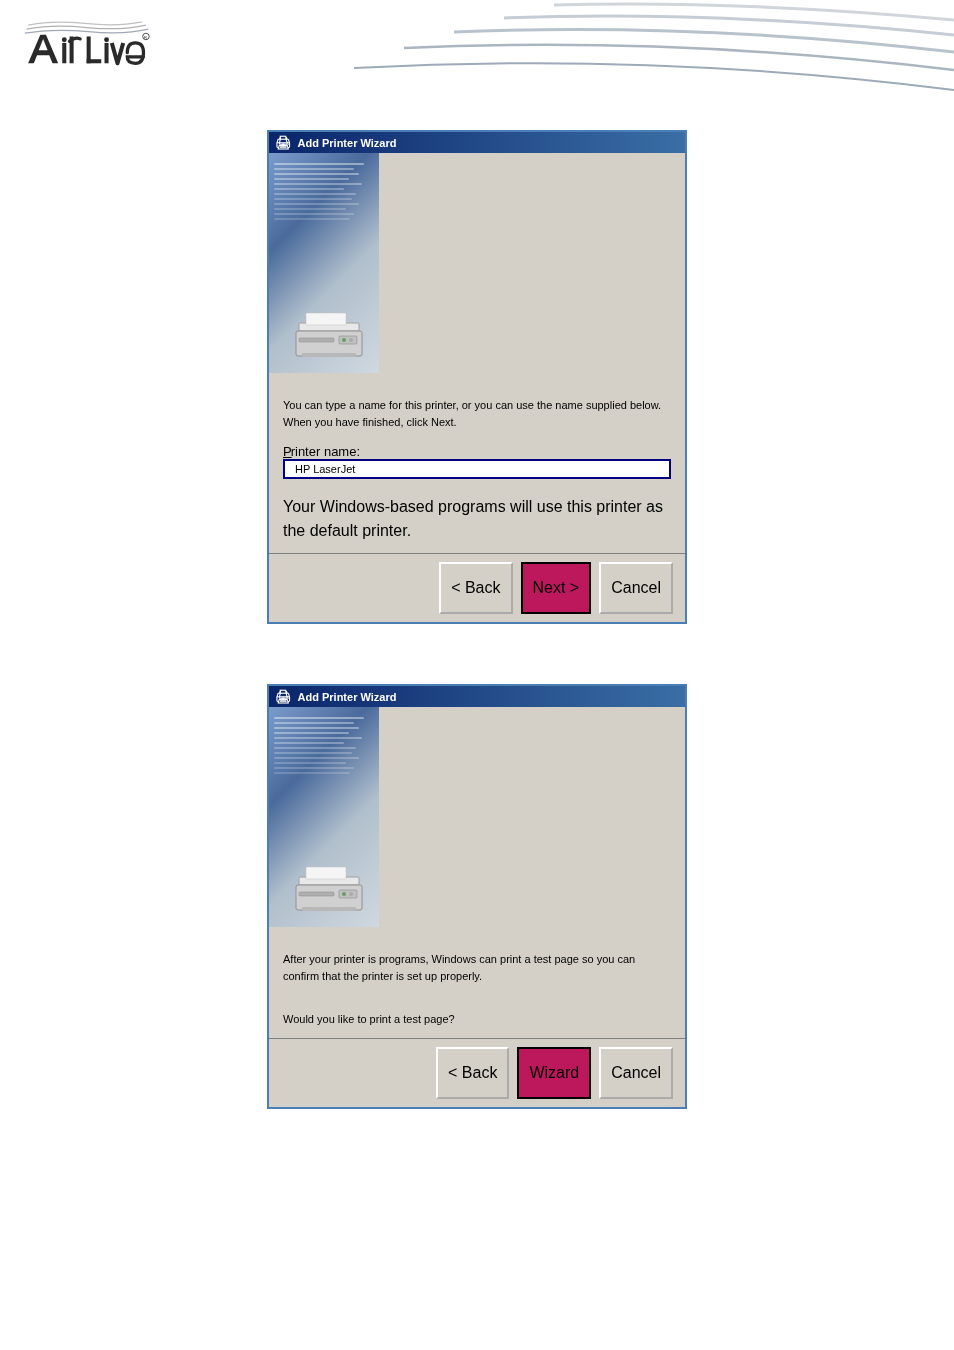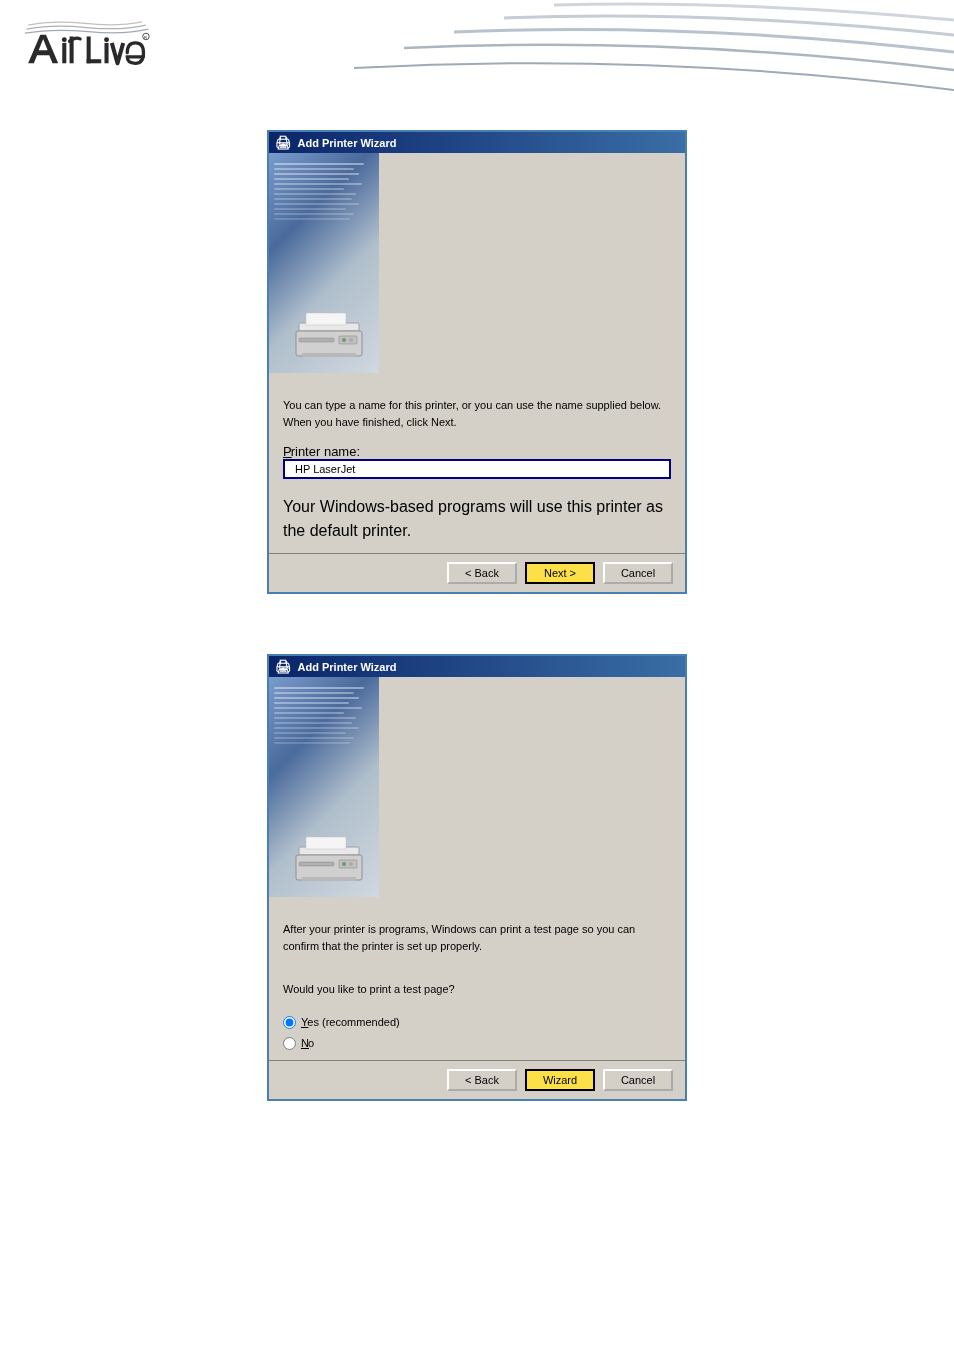--- a/index.html
+++ b/index.html
@@ -162,32 +162,32 @@
       background: #d4d0c8;
       padding: 8px 12px;
       display: flex;
       justify-content: flex-end;
       align-items: center;
       gap: 8px;
     }
 
     .wizard-btn {
       min-width: 70px;
-      padding: 3px 10px;
-      font-size: 11px;
+      padding: 15px 10px;
+      font-size: 16px;
       font-family: Arial, sans-serif;
       background: #d4d0c8;
       border: 2px outset #ffffff;
       cursor: pointer;
       color: #000;
     }
 
     .wizard-btn.highlighted {
       border: 2px solid #000;
-      background: #fde047;
+      background: #be185d;
     }
 
     
     .radio-group {
       display: flex;
       flex-direction: column;
       gap: 8px;
       margin-top: 10px;
     }
 
@@ -345,34 +345,20 @@
           <circle cx="57" cy="47" r="2" fill="#aaaaaa"></circle>
           <rect x="5" y="45" width="35" height="4" rx="1" fill="#b0b0b0" stroke="#888" stroke-width="0.5"></rect>
           <rect x="8" y="60" width="54" height="4" rx="1" fill="#b8b8b8"></rect>
         </svg>
       </div>
 
       <div class="wizard-content">
         <p class="wizard-description">After your printer is programs, Windows can print a test page so you can confirm that the printer is set up properly.</p>
         <p class="wizard-description" style="margin-top:19px;">Would you like to print a test page?</p>
 
-        <div class="radio-group">
-          <div class="radio-item">
-            <input type="radio" name="testpage" id="radio-yes" checked="" style="">
-            <label for="radio-yes">
-              <u>Y</u><span style="margin-left:-1px">es (recommended)</span>
-            </label>
-          </div>
-          <div class="radio-item">
-            <input type="radio" name="testpage" id="radio-no" style="">
-            <label for="radio-no">
-              <u>N</u><span style="margin-left:-1px">o</span>
-            </label>
-          </div>
-        </div>
       </div>
     </div>
 
     <div class="wizard-footer">
       <button class="wizard-btn">&lt; Back</button>
       <button class="wizard-btn highlighted">Wizard</button>
       <button class="wizard-btn">Cancel</button>
     </div>
   </div>
 

